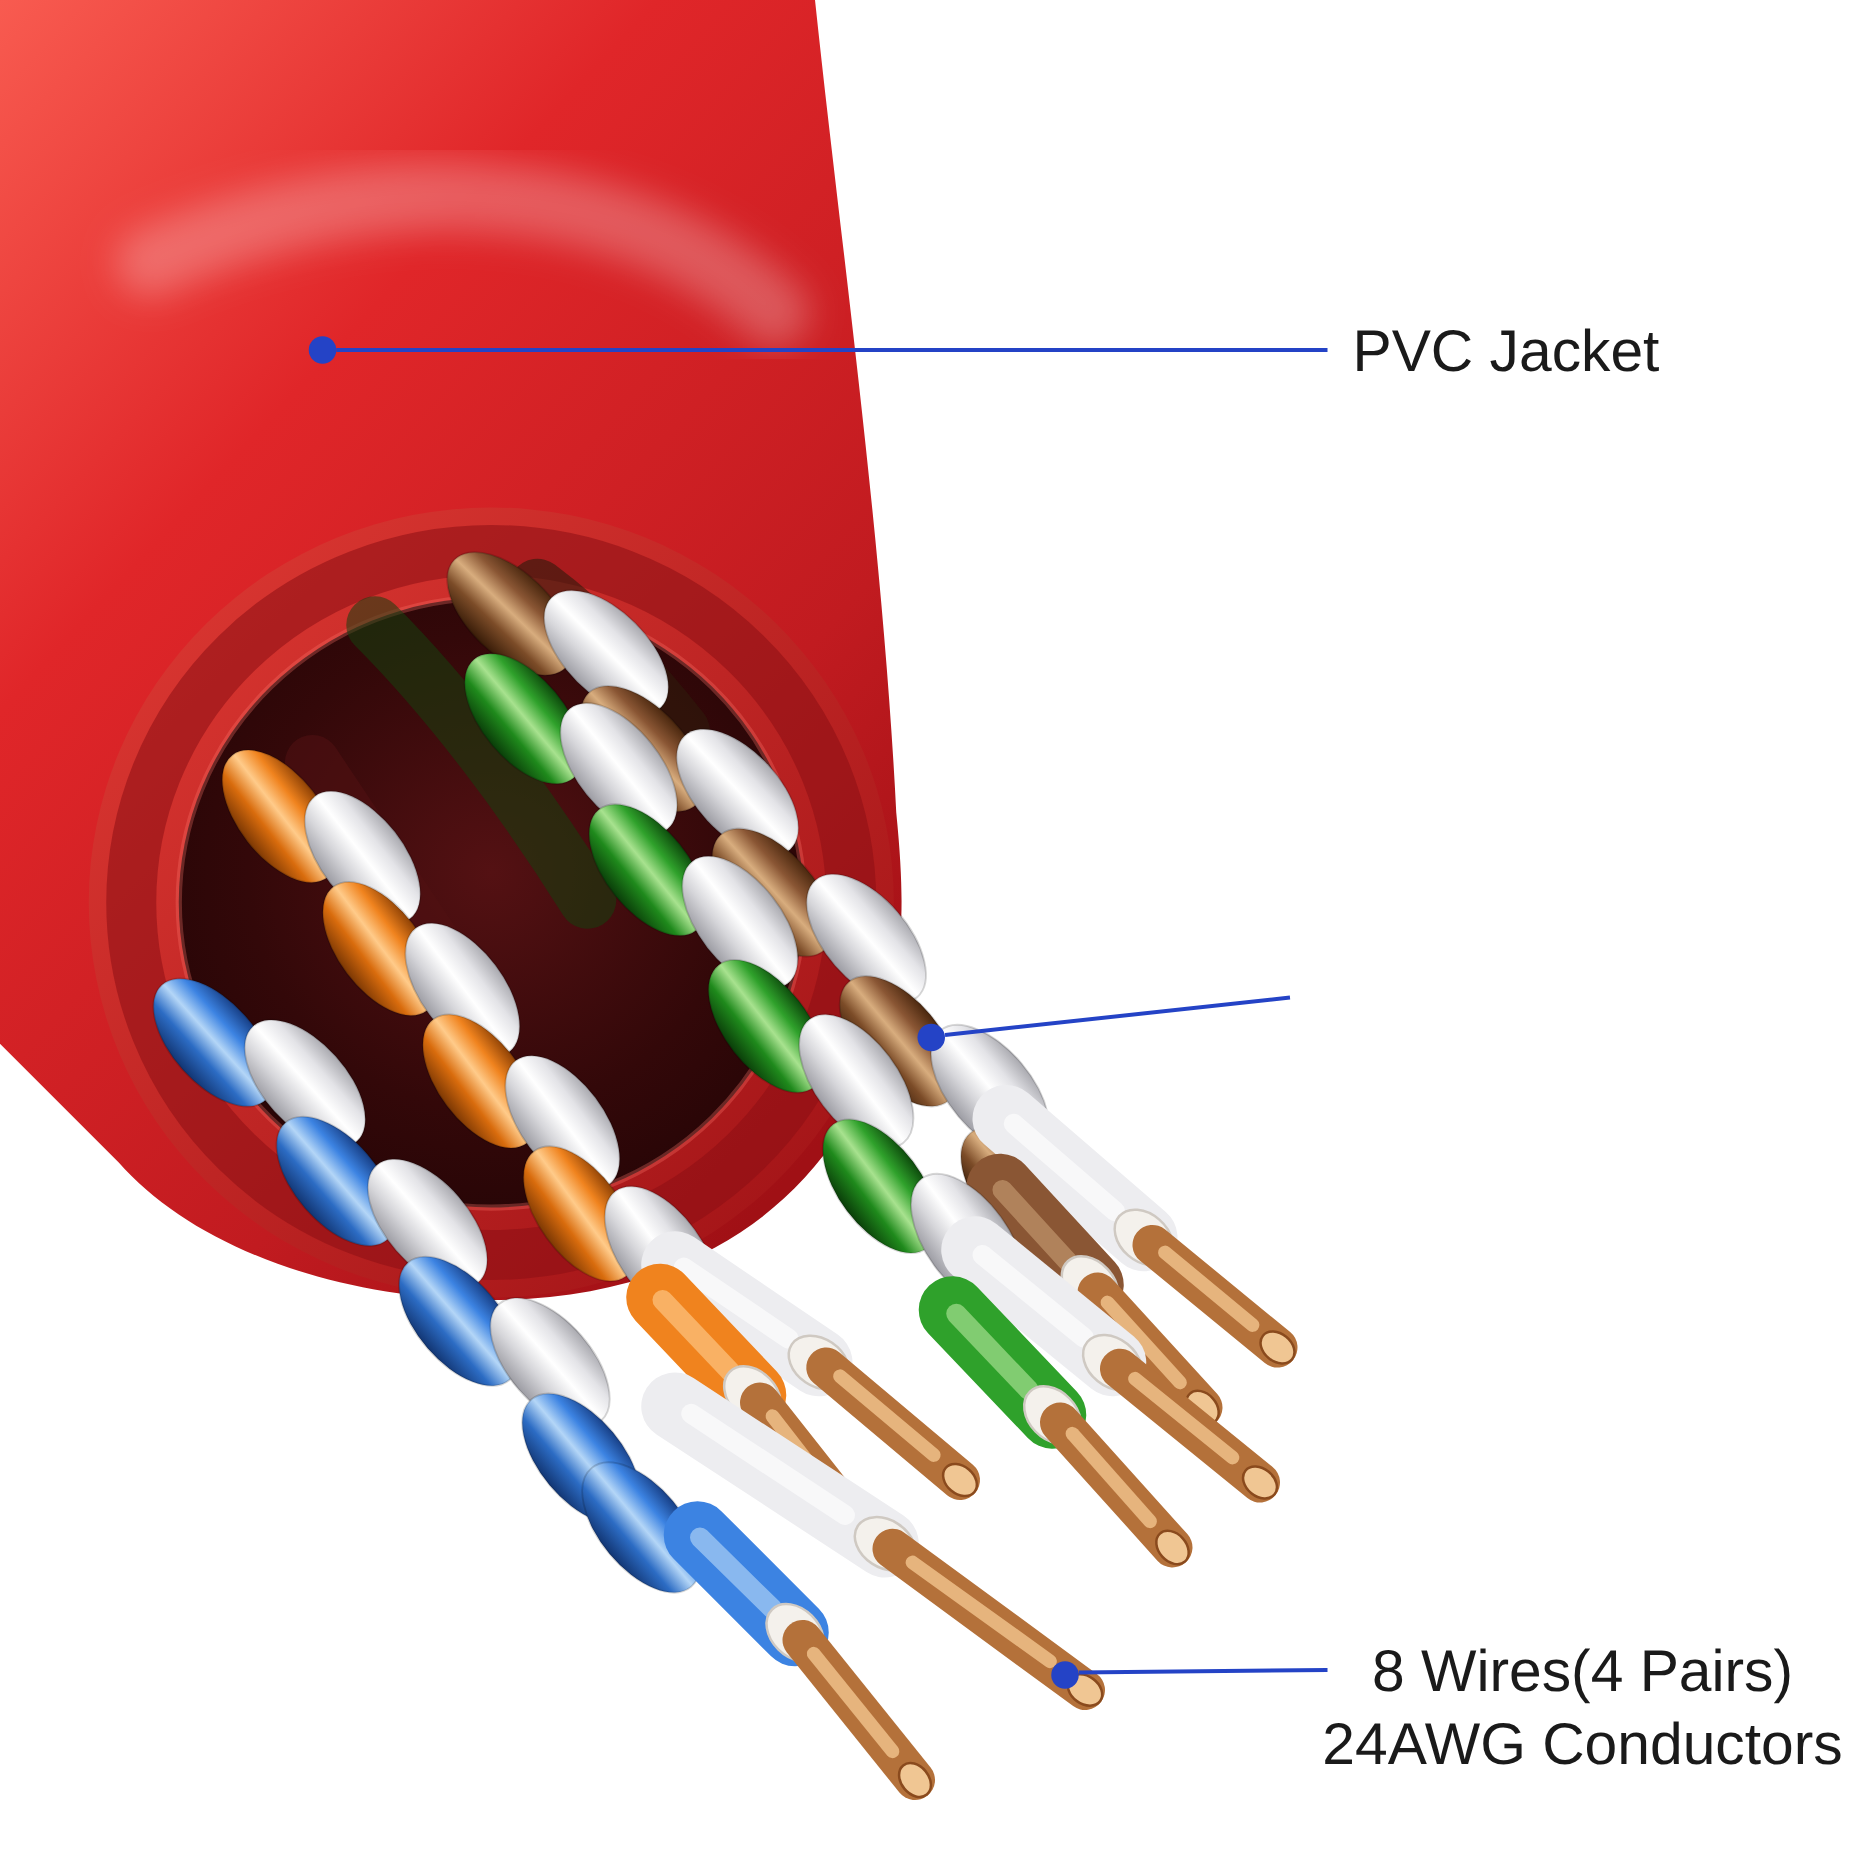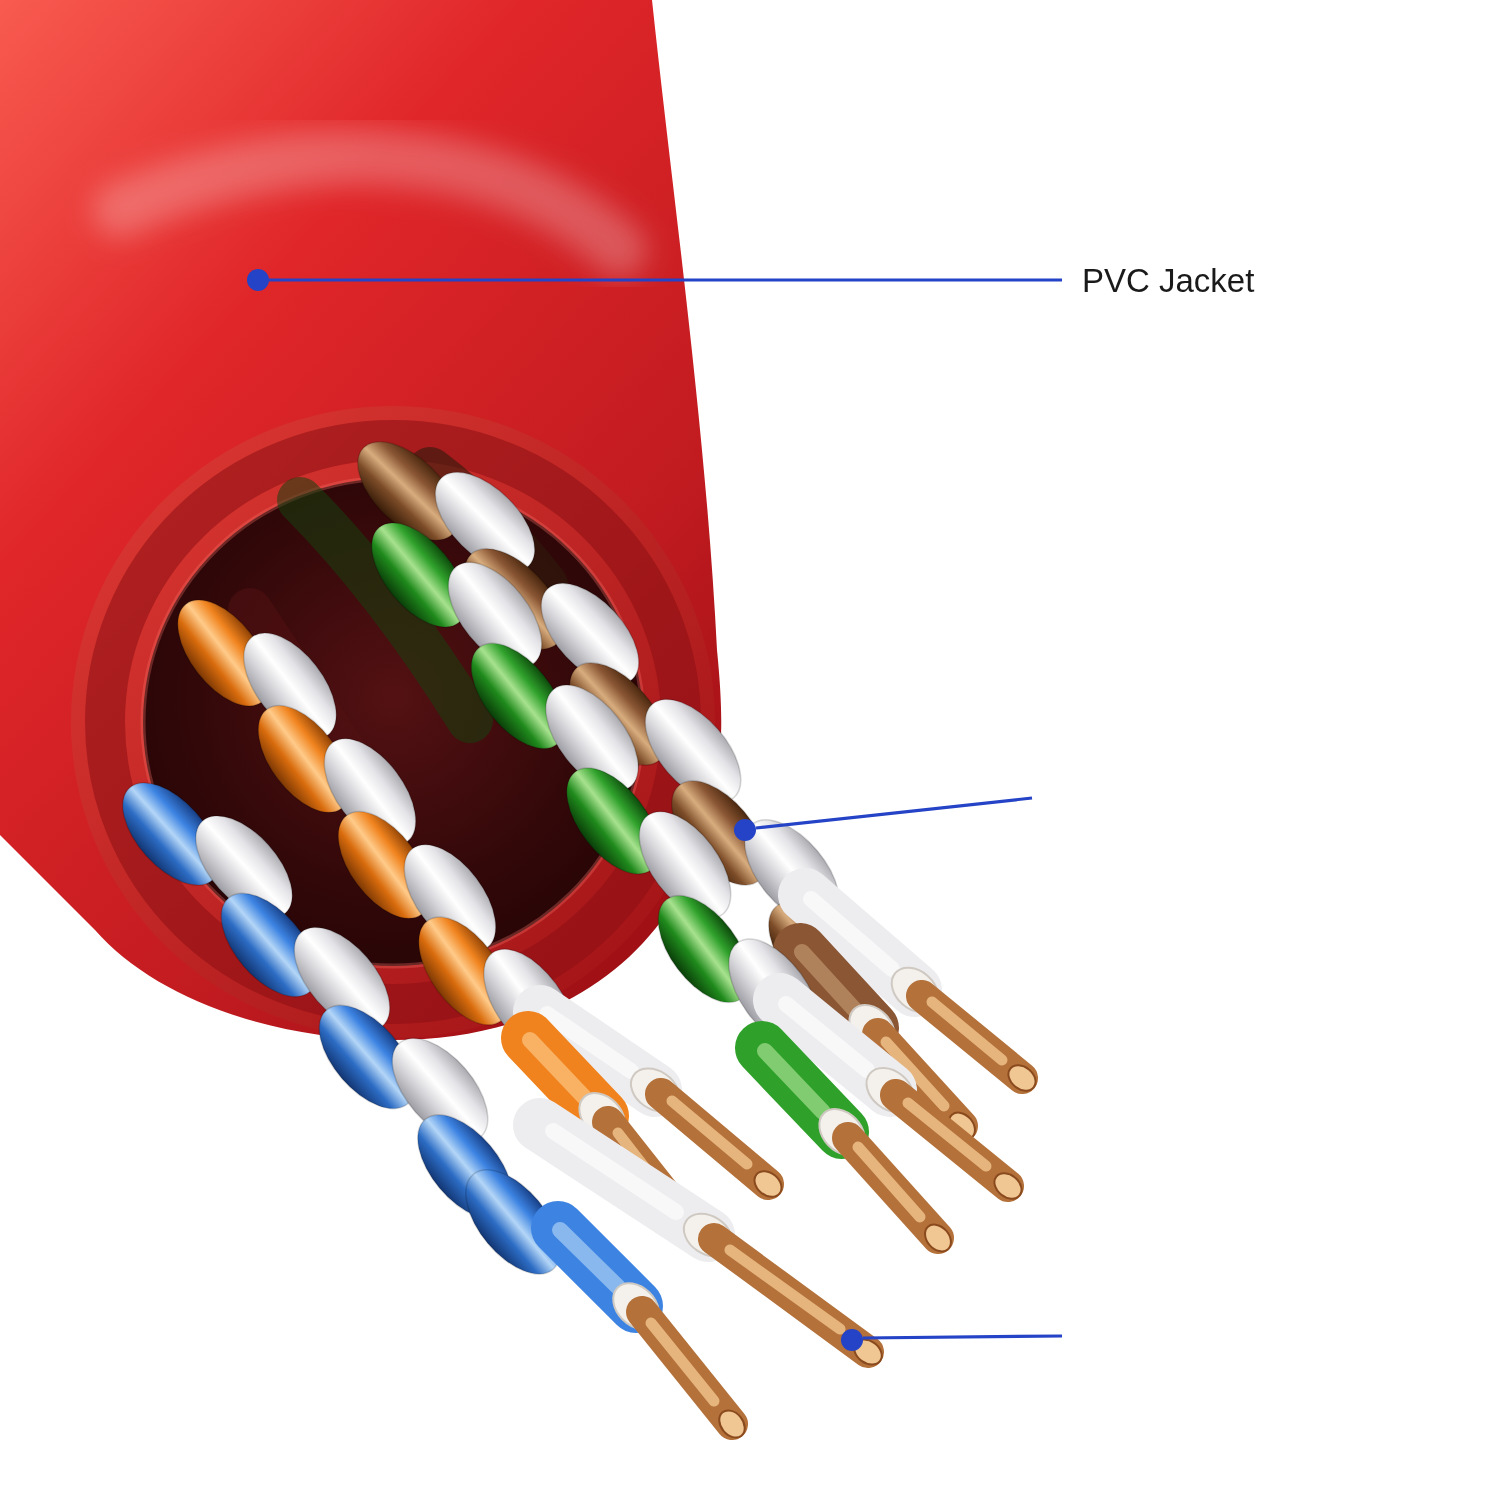--- a/index.html
+++ b/index.html
@@ -4,21 +4,21 @@
 <style>
   html,body{margin:0;padding:0;background:#fff;}
   .stage{
     position:relative;width:1500px;height:1500px;overflow:hidden;
     background:var(--background,#ffffff);
     font-family:"Liberation Sans","DejaVu Sans",sans-serif;
   }
   .stage svg{position:absolute;left:0;top:0;}
   .label{
     position:absolute;color:var(--text,#1a1a1a);
-    font-size:33px;line-height:58px;font-weight:400;white-space:nowrap;
+    font-size:47px;line-height:58px;font-weight:400;white-space:nowrap;
   }
   .label .ln{display:block;text-align:center;}
   .label.single .ln{text-align:left;}
   
   .petal{stroke:rgba(0,0,0,.16);stroke-width:1.5;}
   .ins,.hl,.copper,.copper-hl{fill:none;stroke-linecap:round;}
   .ins{stroke-width:54;}
   .hl{stroke-width:16;opacity:.6;}
   .copper{stroke:var(--copper,#b4713a);stroke-width:32;}
   .copper-hl{stroke:#eec089;stroke-width:11;opacity:.85;}
@@ -239,15 +239,17 @@
       <circle class="callout-dot" cx="852" cy="1340" r="11"></circle>
     </g>
   </svg>
 
   <div class="label single" style="left:1082px;top:252px;">
     <span class="ln">PVC Jacket</span>
   </div>
 
 
   <div class="label" style="left:1036px;top:1308px;width:460px;">
+    <span class="ln">8 Wires(4 Pairs)</span>
+    <span class="ln">24AWG Conductors</span>
   </div>
 
 </div>
 
 </body></html>

